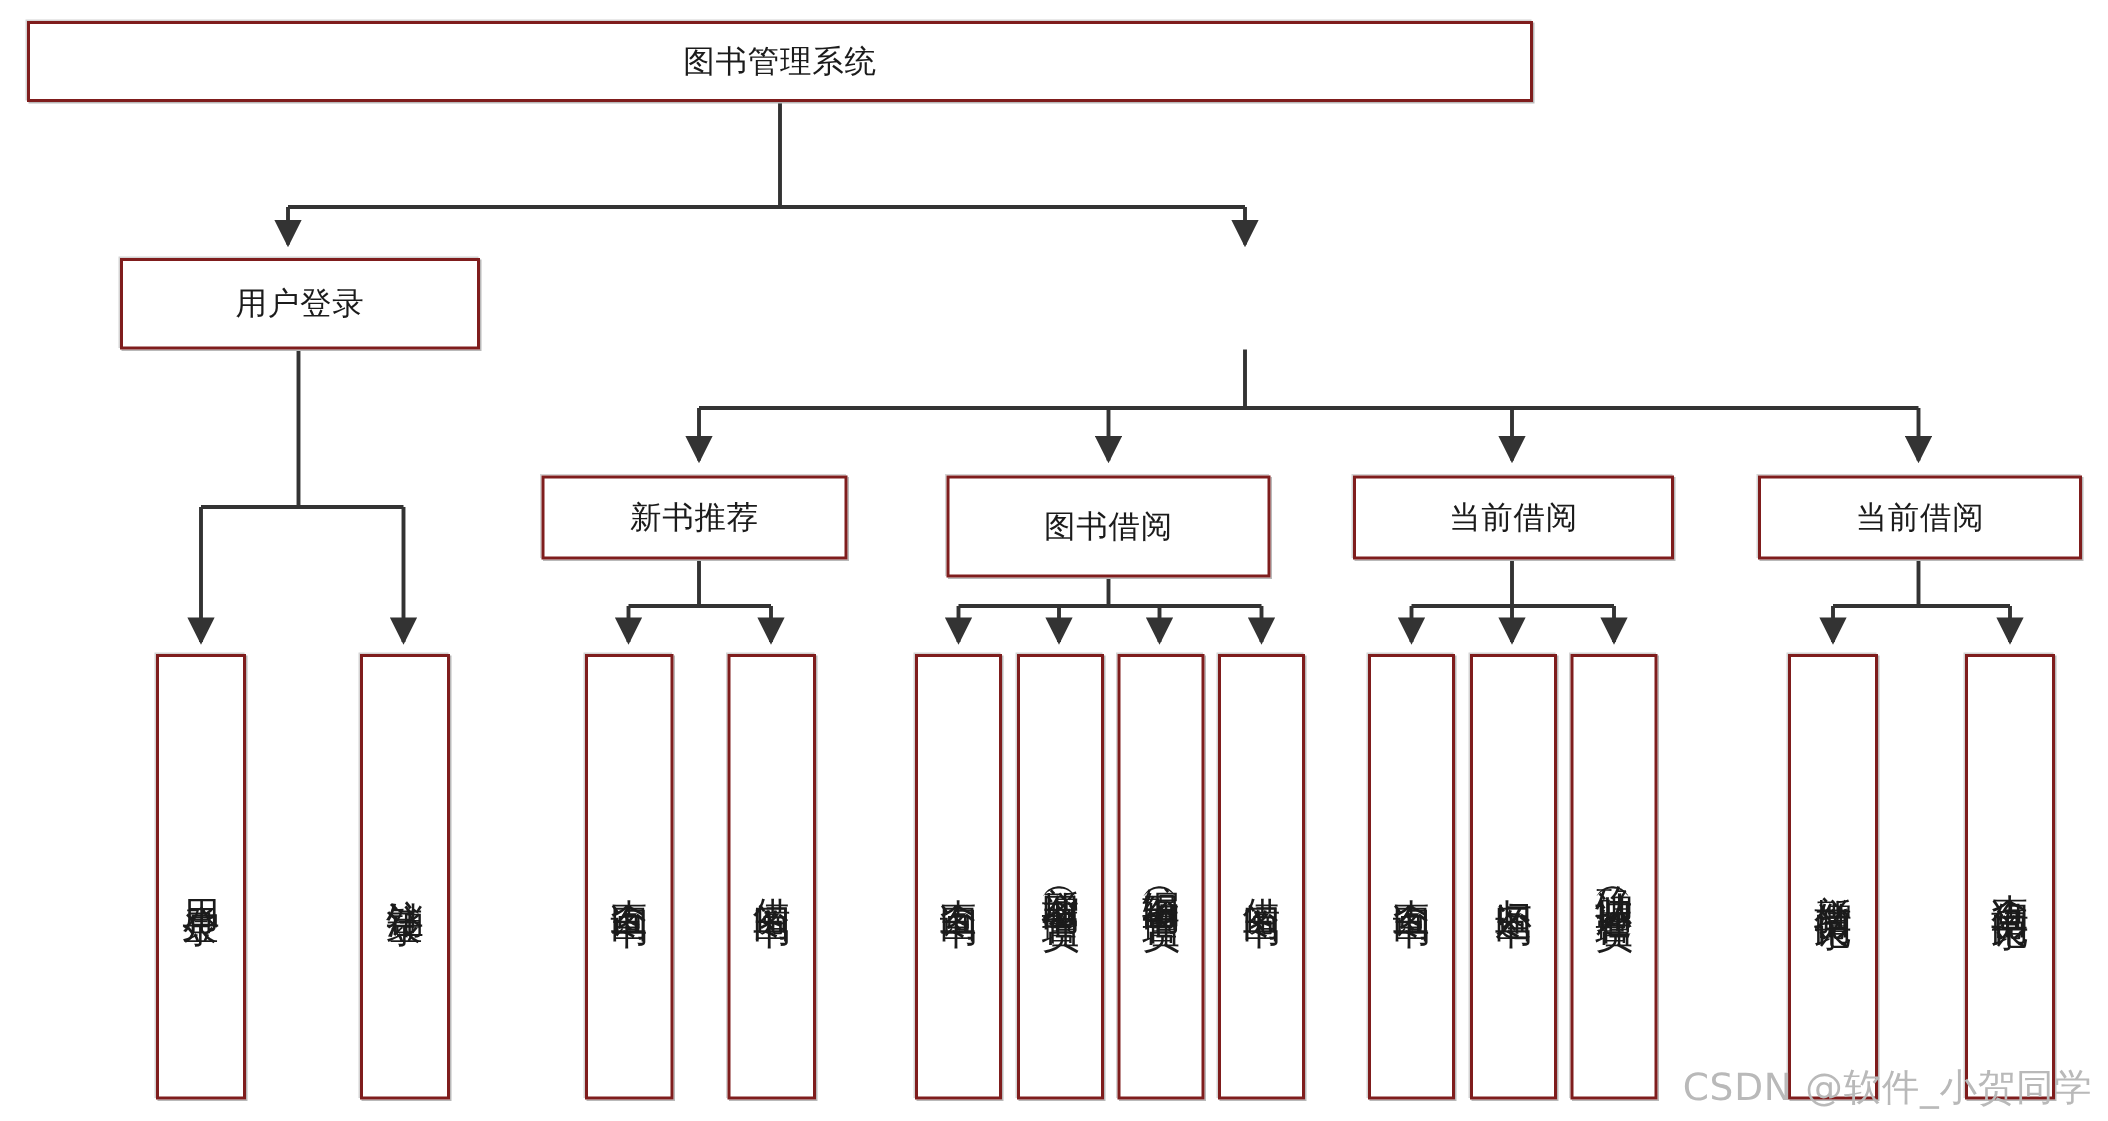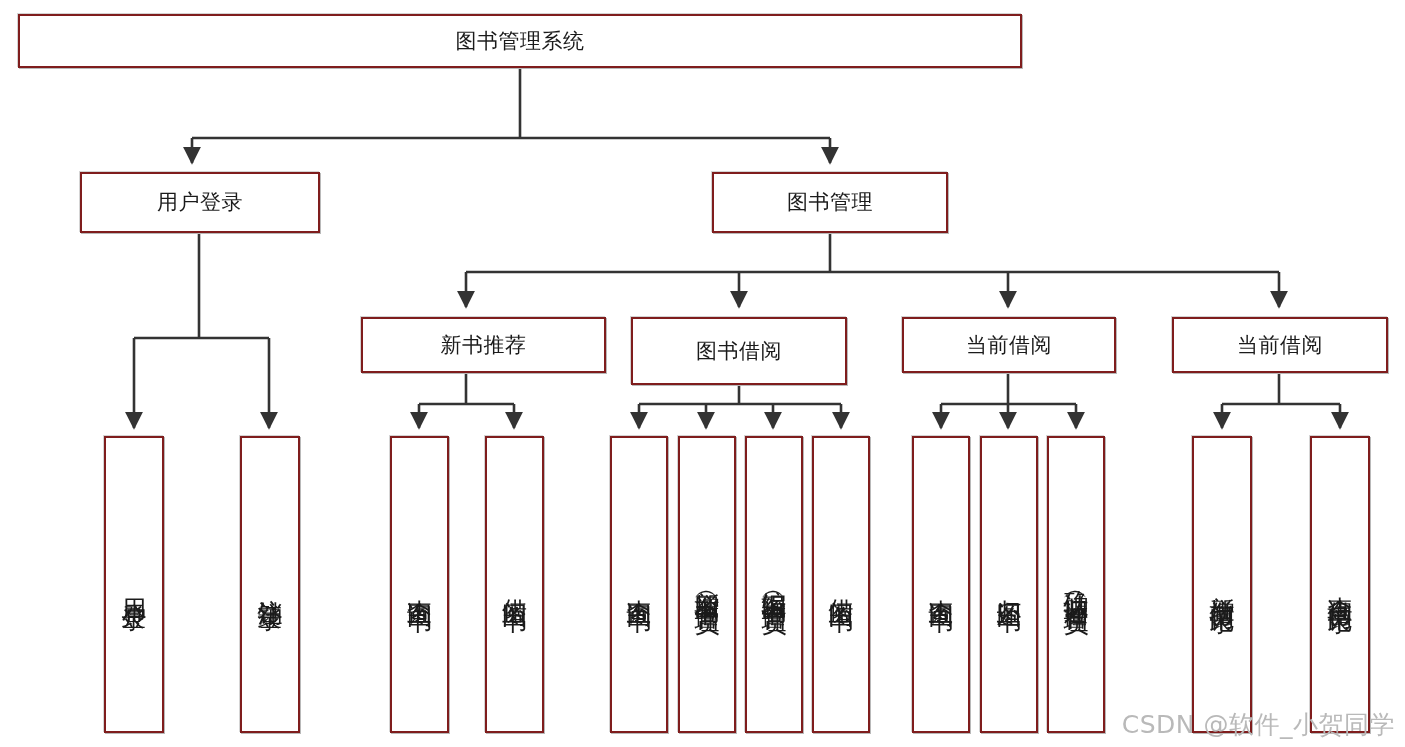--- a/index.html
+++ b/index.html
@@ -128,25 +128,22 @@
     </g>
   </svg>
 
   <div class="node horiz" style="left:18px; top:14px; width:1004px; height:54px;">
     <span class="label">图书管理系统</span>
   </div>
 
   <div class="node horiz" style="left:80px; top:172px; width:240px; height:61px;">
     <span class="label">用户登录</span>
   </div>
-  <div class="node horiz" style="left:712px; top:172px; width:236px; height:61px;">
-    <span class="label">图书管理</span>
-  </div>
-
-  <div class="node horiz" style="left:361px; top:317px; width:245px; height:56px;">
+
+  <div class="node horiz" style="left:361px; top:317px; width:204px; height:56px;">
     <span class="label">新书推荐</span>
   </div>
   <div class="node horiz" style="left:631px; top:317px; width:216px; height:68px;">
     <span class="label">图书借阅</span>
   </div>
   <div class="node horiz" style="left:902px; top:317px; width:214px; height:56px;">
     <span class="label">当前借阅</span>
   </div>
   <div class="node horiz" style="left:1172px; top:317px; width:216px; height:56px;">
     <span class="label">当前借阅</span>

